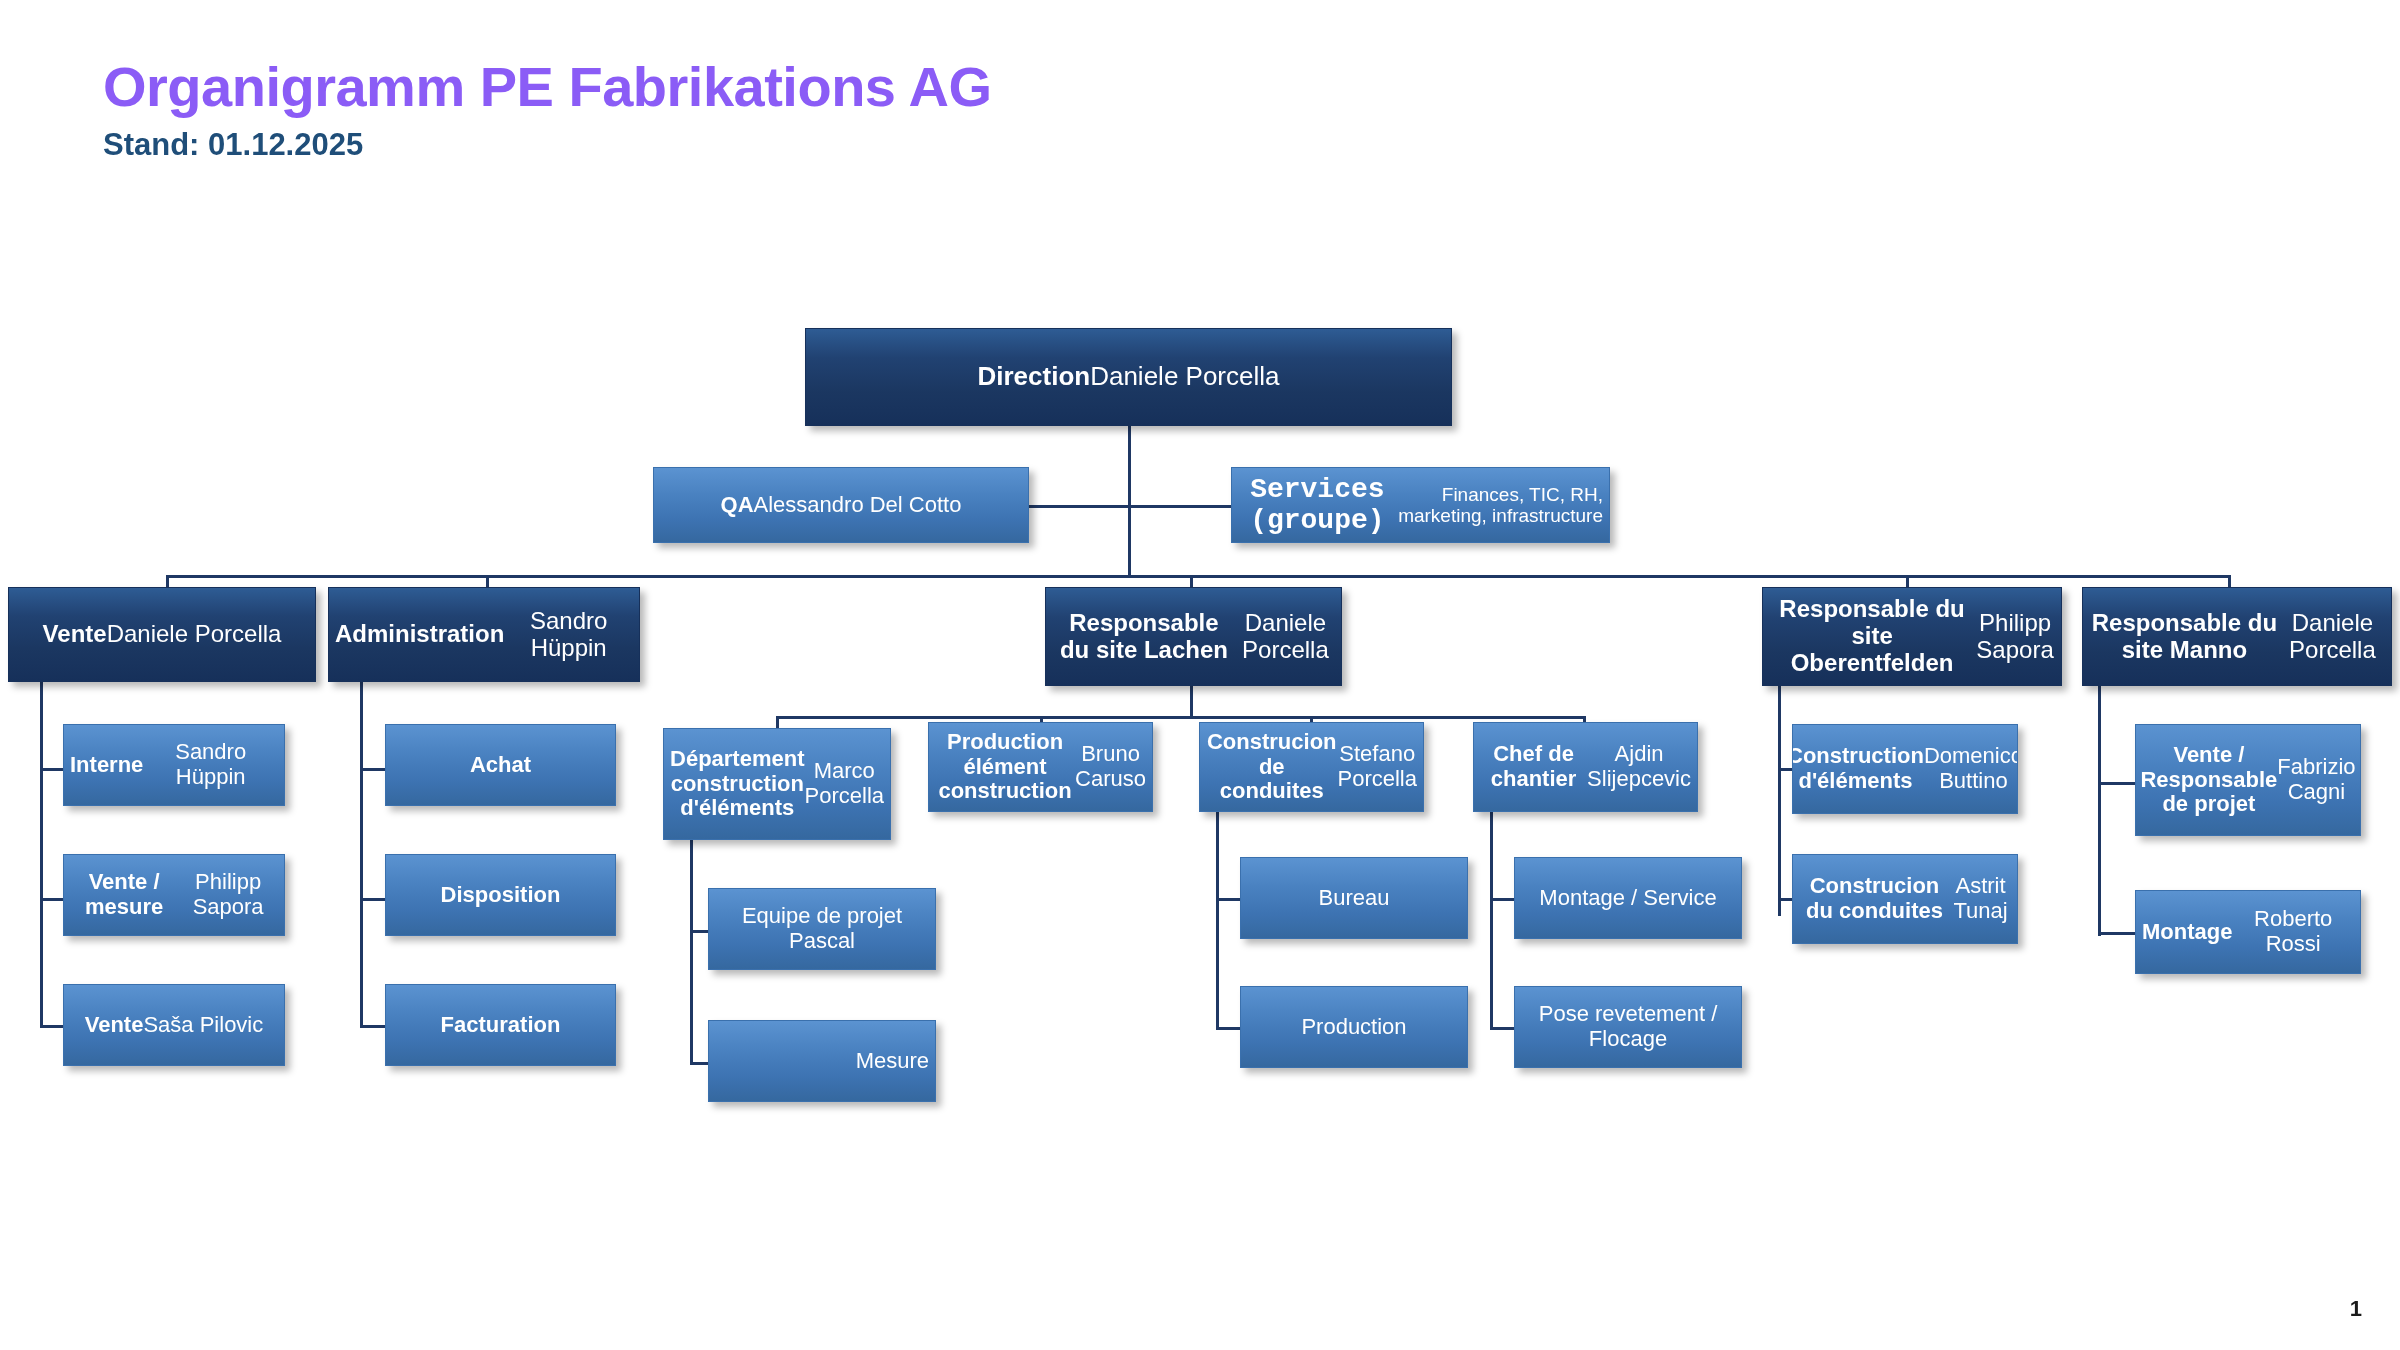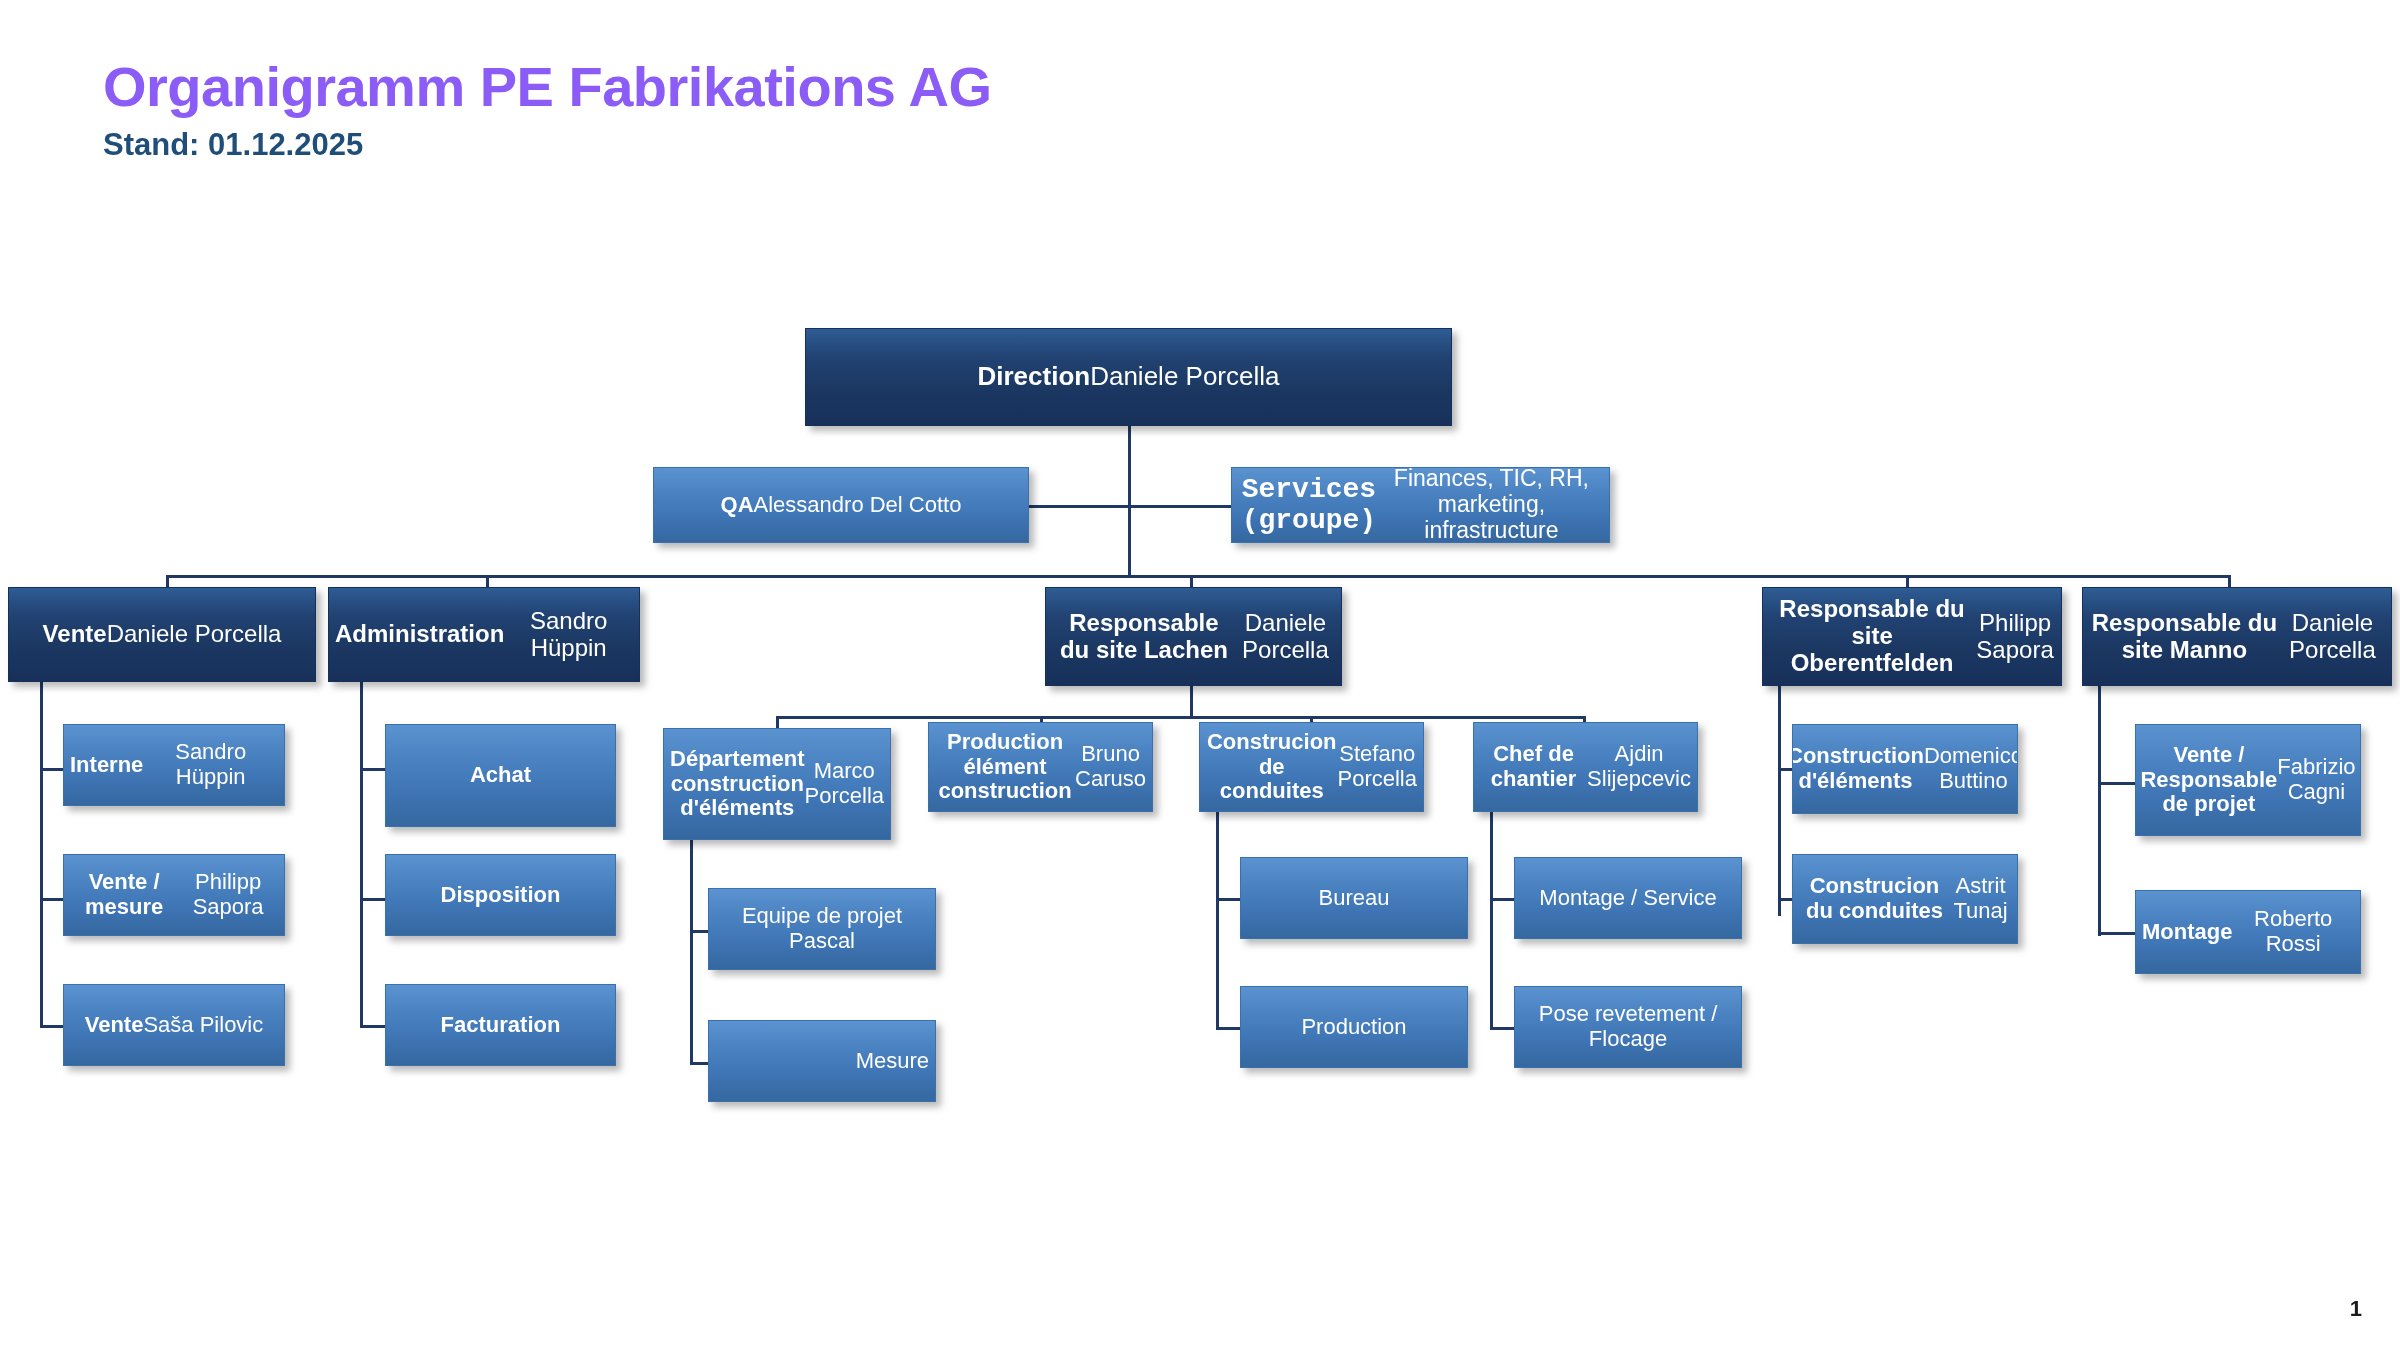--- a/index.html
+++ b/index.html
@@ -163,21 +163,21 @@
     <div class="sub">Daniele Porcella</div>
   </div>
 
   <div class="node mid f22" style="left:653px; top:467px; width:376px; height:76px;">
     <div class="ttl">QA</div>
     <div class="sub">Alessandro Del Cotto</div>
   </div>
 
   <div class="node mid f20" style="left:1231px; top:467px; width:379px; height:76px;">
     <div class="ttl" style="font-size:28px;font-family:Liberation Mono, monospace;">Services (groupe)</div>
-    <div class="sub" style="font-size:23px;">Finances, TIC, RH, marketing, infrastructure</div>
+    <div class="sub" style="font-size:19px;text-align:right;">Finances, TIC, RH, marketing, infrastructure</div>
   </div>
 
   <div class="node dark f24" style="left:8px; top:587px; width:308px; height:95px;">
     <div class="ttl">Vente</div>
     <div class="sub">Daniele Porcella</div>
   </div>
 
   <div class="node dark f24" style="left:328px; top:587px; width:312px; height:95px;">
     <div class="ttl">Administration</div>
     <div class="sub">Sandro Hüppin</div>
@@ -206,21 +206,21 @@
   <div class="node mid f22" style="left:63px; top:854px; width:222px; height:82px;">
     <div class="ttl">Vente / mesure</div>
     <div class="sub">Philipp Sapora</div>
   </div>
 
   <div class="node mid f22" style="left:63px; top:984px; width:222px; height:82px;">
     <div class="ttl">Vente</div>
     <div class="sub">Saša Pilovic</div>
   </div>
 
-  <div class="node mid f22" style="left:385px; top:724px; width:231px; height:103px;">
+  <div class="node mid f22" style="left:385px; top:724px; width:231px; height:82px;">
     <div class="ttl">Achat</div>
   </div>
 
   <div class="node mid f22" style="left:385px; top:854px; width:231px; height:82px;">
     <div class="ttl">Disposition</div>
   </div>
 
   <div class="node mid f22" style="left:385px; top:984px; width:231px; height:82px;">
     <div class="ttl">Facturation</div>
   </div>

